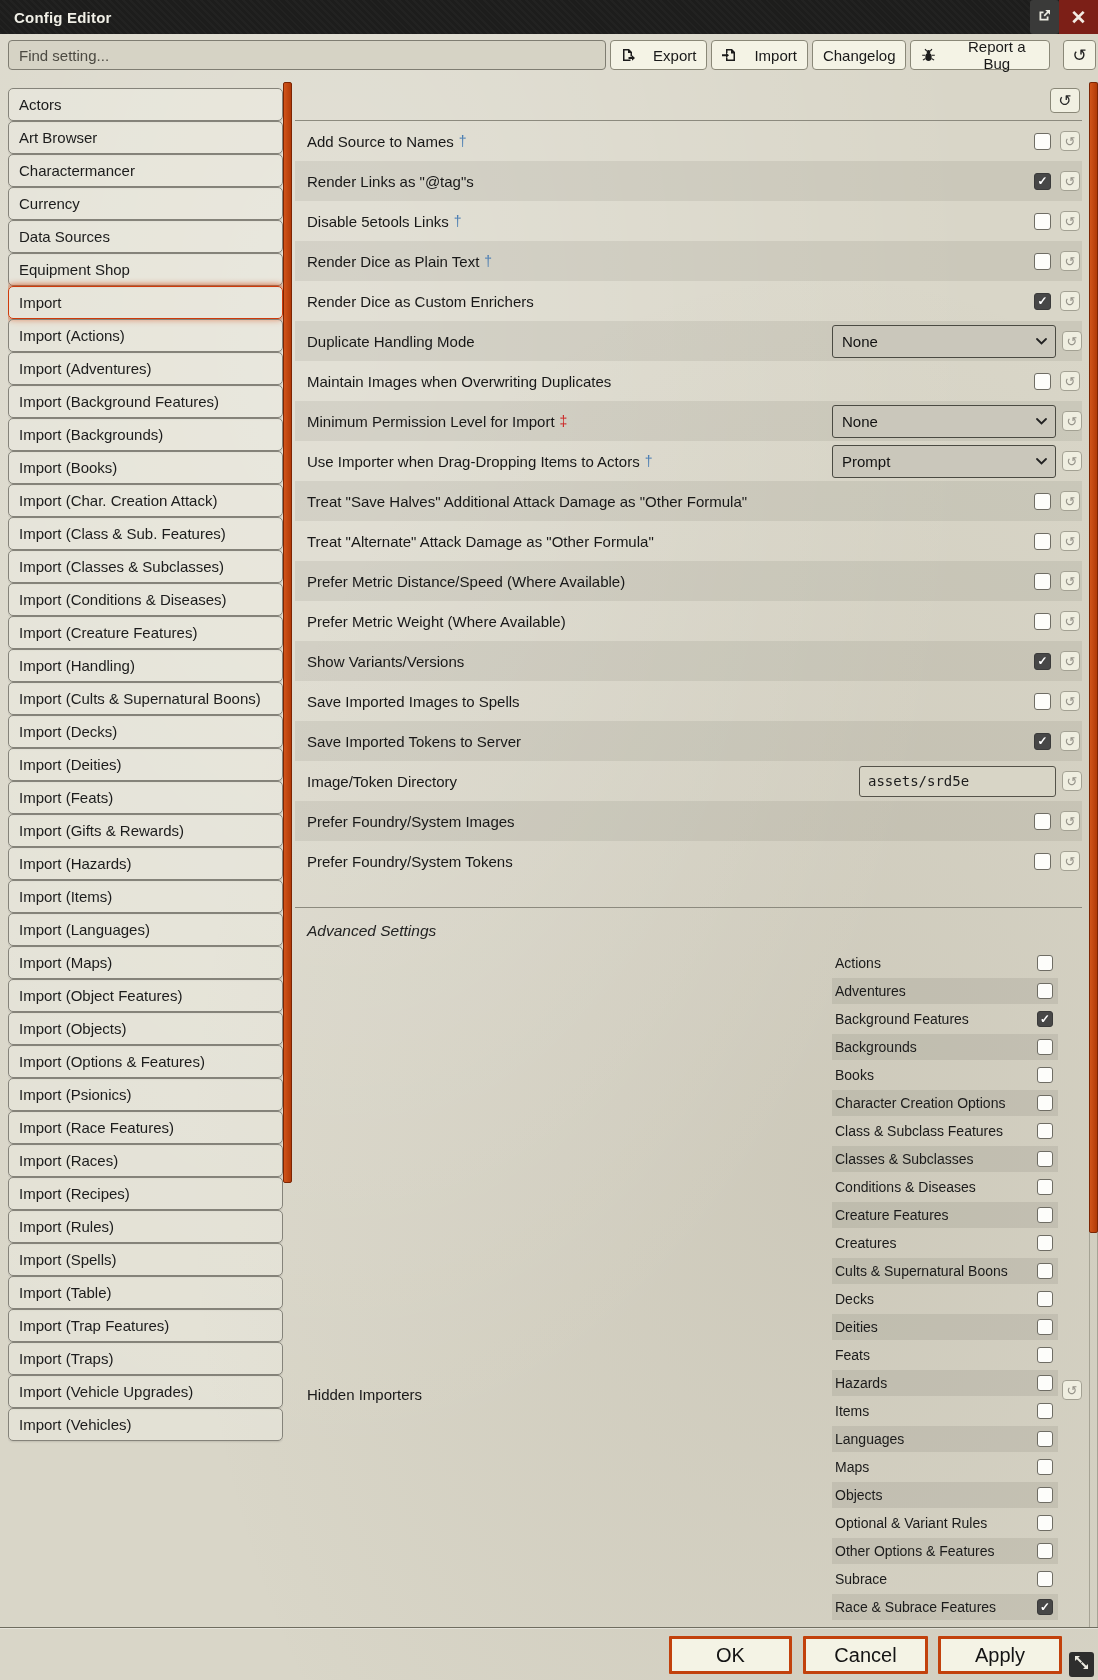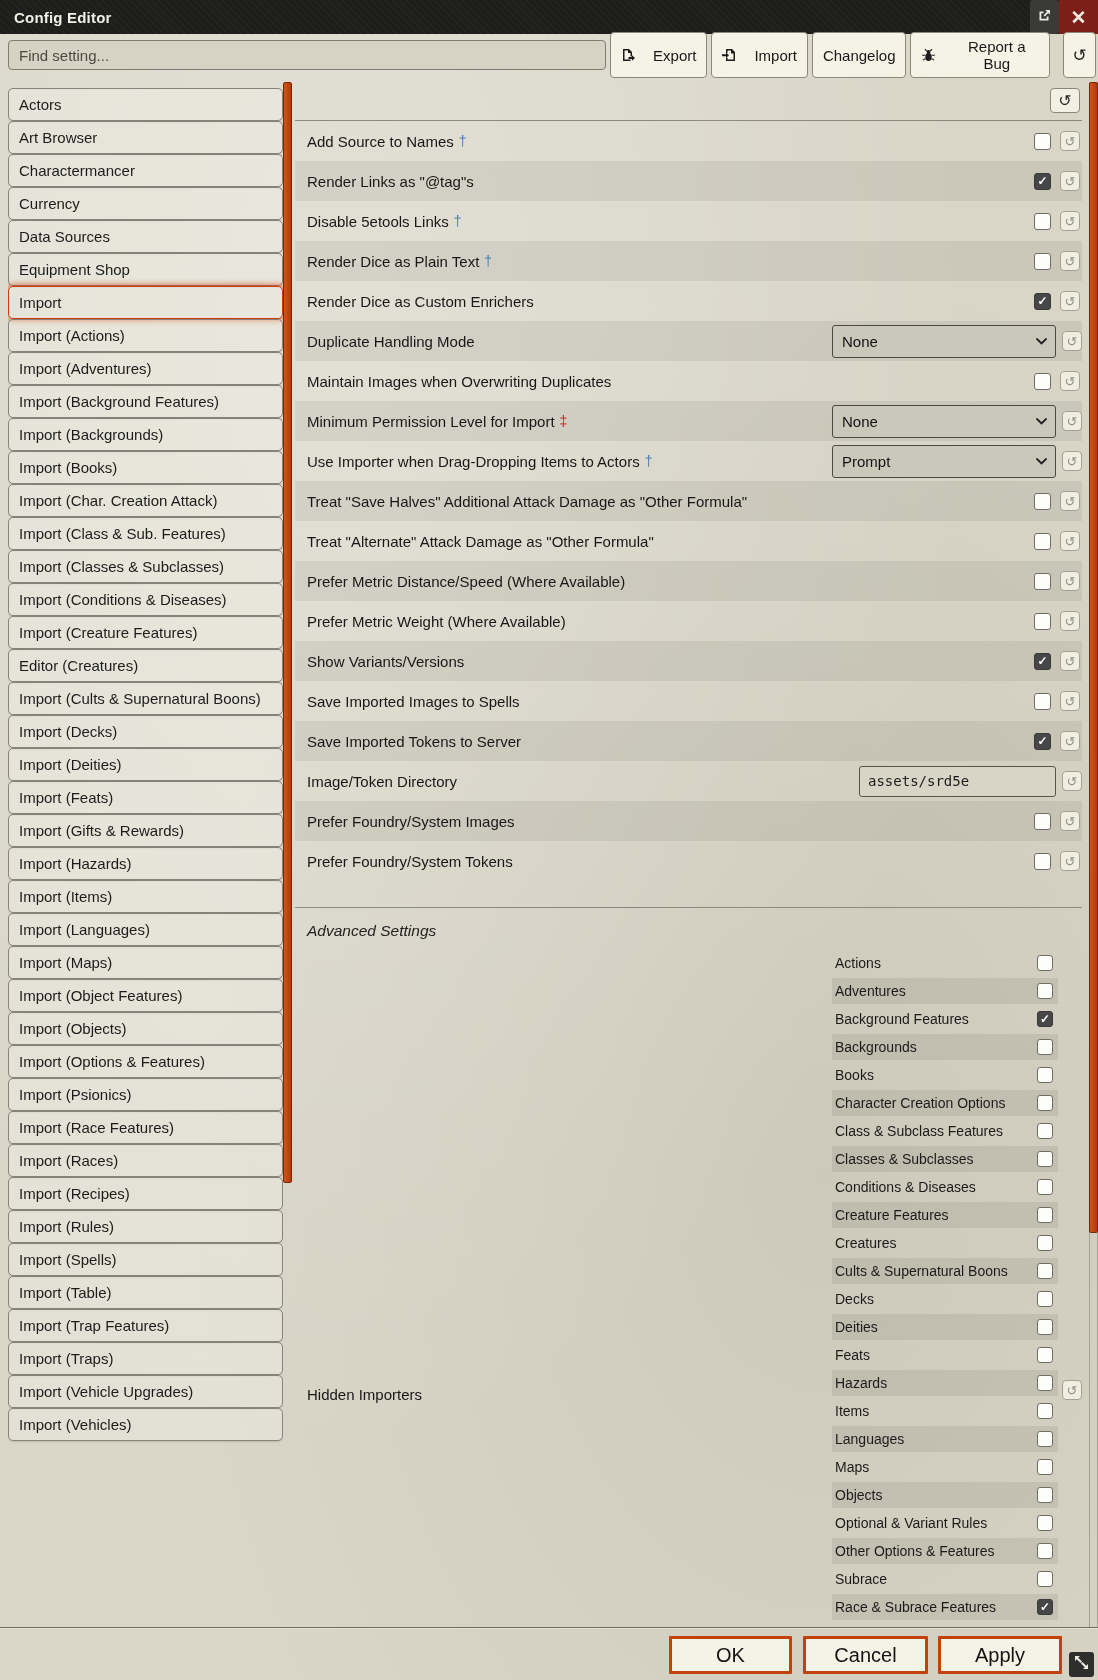--- a/index.html
+++ b/index.html
@@ -23,21 +23,21 @@
   .tb-popup{right:39px;width:29px;background:#3a3a39;border-radius:3px;}
   .tb-close{right:0;width:39px;background:#7c1f17;}
   .tb-close span{color:#f3ece4;font-size:19px;font-weight:bold;line-height:1;}
 
   
   .toolbar{position:absolute;top:40px;left:8px;right:2px;height:30px;display:flex;align-items:center;}
   .search{width:617px;height:30px;background:#d6d3c5;border:1px solid #7f7d72;border-radius:4px;
     font-family:"Liberation Sans",sans-serif;font-size:15px;color:#2c2b26;padding:0 10px;outline:none;}
   .search::placeholder{color:#4c4a42;opacity:1;}
   .toolbar .spacer{flex:1;}
-  .t-btn{height:46px;background:#f4f3e5;border:1px solid #8a8878;border-radius:4px;display:flex;align-items:center;
+  .t-btn{height:30px;background:#f4f3e5;border:1px solid #8a8878;border-radius:4px;display:flex;align-items:center;
     justify-content:center;gap:18px;font-size:15px;color:#191919;margin-left:4px;cursor:pointer;padding:0 10px;}
   .t-btn svg{display:block;}
   .t-reset{width:33px;margin-left:13px;font-size:17px;color:#222;}
 
   
   .sidebar{position:absolute;top:82px;left:8px;width:275px;bottom:53px;overflow:hidden;padding-top:6px;}
   .side-item{height:33px;margin-bottom:0;background:rgba(246,245,237,0.35);
     border:1px solid #85837a;border-radius:5px;display:flex;align-items:center;padding-left:10px;
     box-shadow:0 1px 2px rgba(0,0,0,0.12);cursor:pointer;}
   .side-item span{font-size:15px;color:#1c1c1c;}
@@ -206,21 +206,21 @@
     <div class="side-item">
       <span>Import (Classes &amp; Subclasses)</span>
     </div>
     <div class="side-item">
       <span>Import (Conditions &amp; Diseases)</span>
     </div>
     <div class="side-item">
       <span>Import (Creature Features)</span>
     </div>
     <div class="side-item">
-      <span>Editor (Creatures)</span>
+      <span>Import (Handling)</span>
     </div>
     <div class="side-item">
       <span>Import (Cults &amp; Supernatural Boons)</span>
     </div>
     <div class="side-item">
       <span>Import (Decks)</span>
     </div>
     <div class="side-item">
       <span>Import (Deities)</span>
     </div>

